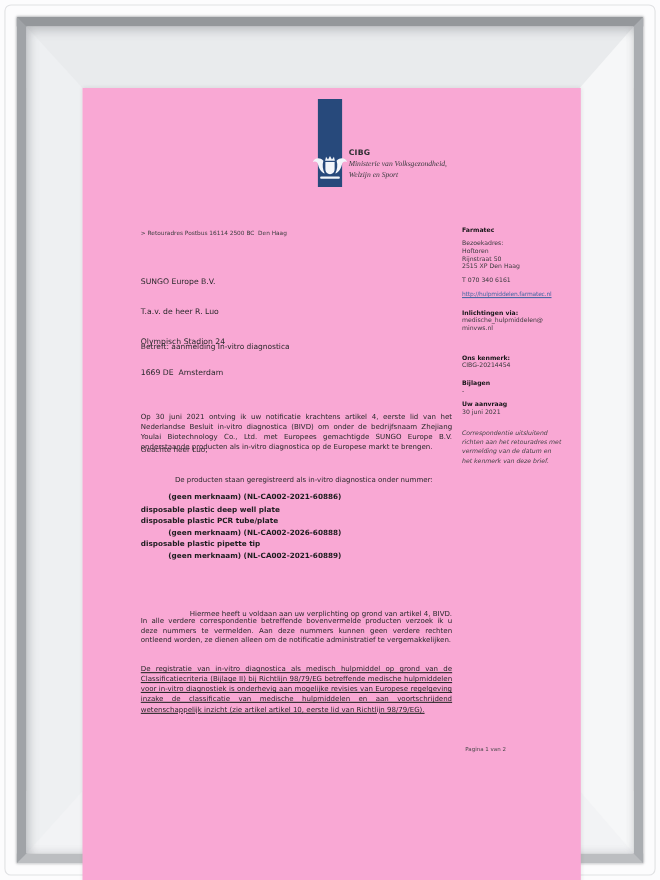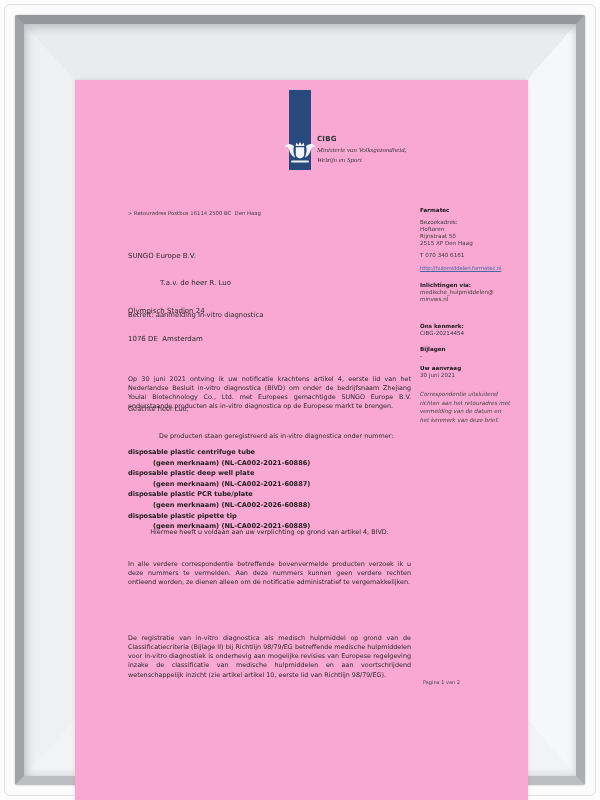--- a/index.html
+++ b/index.html
@@ -30,23 +30,23 @@
   .return-address{left:53px;top:130px;width:283px;font-size:5.3px;color:#3c3c3e;white-space:pre-wrap;}
   .addressee{left:53px;top:153px;width:283px;font-size:7px;line-height:9.3px;white-space:pre-wrap;}
   .dateblock{left:53px;top:231px;width:283px;font-size:6.8px;line-height:9.4px;}
   .salutation{left:53px;top:277px;width:283px;font-size:6.6px;margin-top:48px;}
   .para{left:53px;width:283px;font-size:6.4px;line-height:9.15px;text-align:justify;color:#28282a;}
   .p1{top:295px;}
   .list-intro{left:53px;top:352px;width:283px;font-size:6.4px;padding-left:31px;}
   .products{left:53px;top:367px;width:283px;font-size:6.6px;line-height:10.6px;font-weight:bold;color:#1d1d1f;}
   .product-reg{padding-left:25px;display:block;position:static;}
   .product-name{display:block;position:static;}
-  .confirm{top:448px;text-align:center;}
+  .confirm{top:474px;text-align:right;}
   .p2{top:480px;}
-  .p3{top:554px;}
+  .p3{top:524px;text-decoration:underline;}
   .page-ind{left:348px;top:599px;width:60px;font-size:5px;color:#48484a;}
   
   .sidebar{left:345px;top:0;width:100px;font-size:5.6px;color:#39393c;}
   .sb{position:absolute;left:0;width:100px;line-height:7.1px;white-space:nowrap;}
   .sb b,.sb .lbl{font-weight:bold;color:#151517;}
   .lbl{display:block;position:static;}
   .val{display:block;position:static;}
   .sb-org{top:127px;}
   .sb-visit{top:139px;}
   .sb-phone{top:172px;}
@@ -82,40 +82,38 @@
     <div class="logo-text">
       <span class="logo-org">CIBG</span>
       <span class="logo-ministry">Ministerie van Volksgezondheid,</span>
       <span class="logo-ministry" style="margin-top:0;">Welzijn en Sport</span>
     </div>
 
     <div class="return-address">&gt; Retouradres Postbus 16114 2500 BC  Den Haag</div>
 
     <div class="addressee">
       <span style="position:static;display:block;">SUNGO Europe B.V.</span>
-      <span style="position:static;display:block;margin-left:32px;">T.a.v. de heer R. Luo</span>
+      <span style="position:static;display:block;">T.a.v. de heer R. Luo</span>
       <span style="position:static;display:block;">Olympisch Stadion 24</span>
-      <span style="position:static;display:block;">1076 DE  Amsterdam</span>
+      <span style="position:static;display:block;">1669 DE  Amsterdam</span>
     </div>
 
     <div class="dateblock">
       <span style="position:static;display:block;">Betreft: aanmelding In-vitro diagnostica</span>
     </div>
 
     <div class="salutation">Geachte heer Luo,</div>
 
     <div class="para p1">Op 30 juni 2021 ontving ik uw notificatie krachtens artikel 4, eerste lid van het Nederlandse Besluit in-vitro diagnostica (BIVD) om onder de bedrijfsnaam Zhejiang Youlai Biotechnology Co., Ltd. met Europees gemachtigde SUNGO Europe B.V. onderstaande producten als in-vitro diagnostica op de Europese markt te brengen.</div>
 
     <div class="list-intro">De producten staan geregistreerd als in-vitro diagnostica onder nummer:</div>
 
     <div class="products">
-      <span class="product-name">disposable plastic centrifuge tube</span>
       <span class="product-reg">(geen merknaam) (NL-CA002-2021-60886)</span>
       <span class="product-name">disposable plastic deep well plate</span>
-      <span class="product-reg">(geen merknaam) (NL-CA002-2021-60887)</span>
       <span class="product-name">disposable plastic PCR tube/plate</span>
       <span class="product-reg">(geen merknaam) (NL-CA002-2026-60888)</span>
       <span class="product-name">disposable plastic pipette tip</span>
       <span class="product-reg">(geen merknaam) (NL-CA002-2021-60889)</span>
     </div>
 
     <div class="para confirm">Hiermee heeft u voldaan aan uw verplichting op grond van artikel 4, BIVD.</div>
     <div class="para p2">In alle verdere correspondentie betreffende bovenvermelde producten verzoek ik u deze nummers te vermelden. Aan deze nummers kunnen geen verdere rechten ontleend worden, ze dienen alleen om de notificatie administratief te vergemakkelijken.</div>
     <div class="para p3">De registratie van in-vitro diagnostica als medisch hulpmiddel op grond van de Classificatiecriteria (Bijlage II) bij Richtlijn 98/79/EG betreffende medische hulpmiddelen voor in-vitro diagnostiek is onderhevig aan mogelijke revisies van Europese regelgeving inzake de classificatie van medische hulpmiddelen en aan voortschrijdend wetenschappelijk inzicht (zie artikel artikel 10, eerste lid van Richtlijn 98/79/EG).</div>
 

